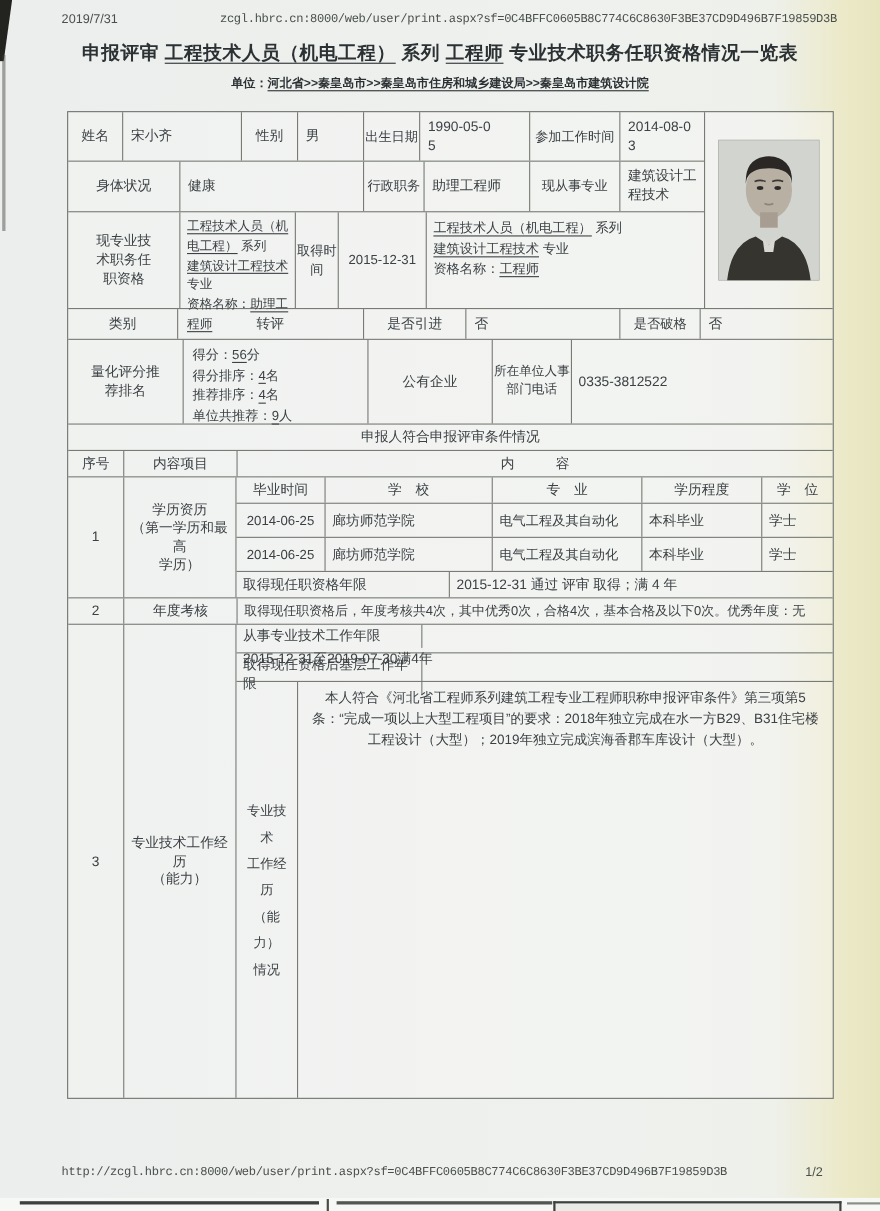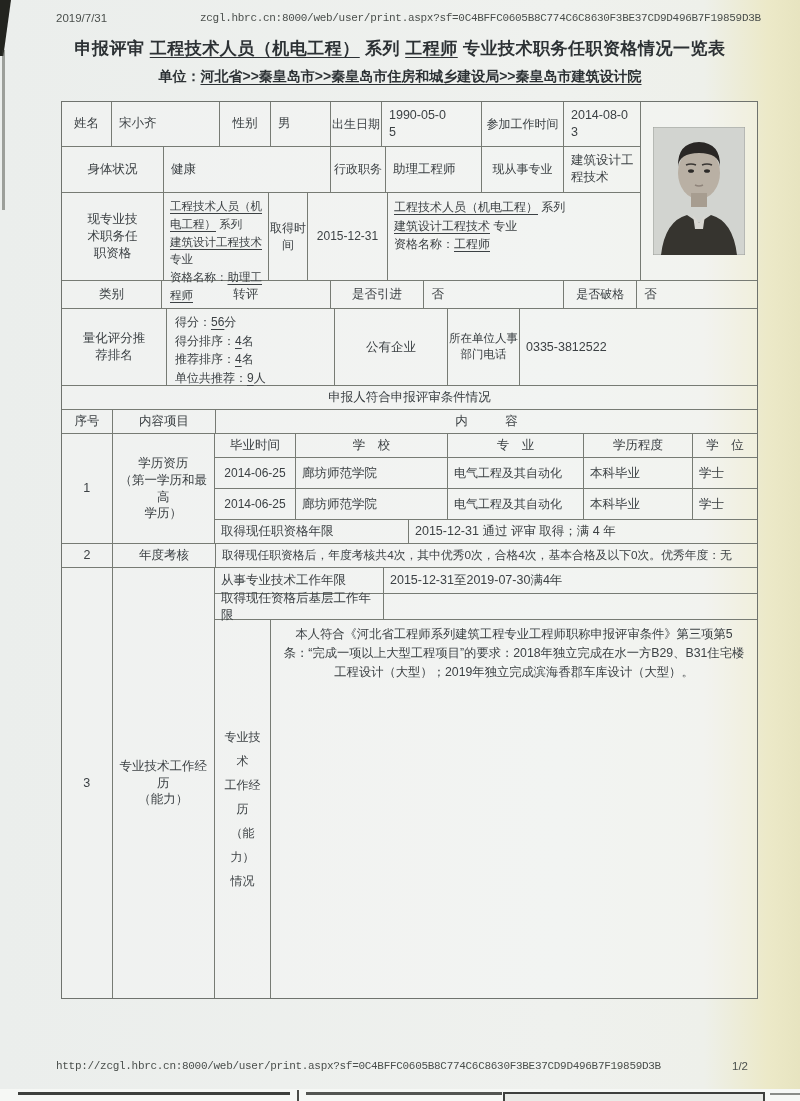--- a/index.html
+++ b/index.html
@@ -9,21 +9,21 @@
     background:linear-gradient(90deg,#ebeeec 0%,#eff1ee 70%,#eef0ea 88%,#ece9c8 96%,#e7e4c0 100%);
     color:#3c4144;
   }
   .abs{position:absolute;}
   
   .corner{left:0;top:0;width:11px;height:56px;background:#23241f;clip-path:polygon(0 0,100% 0,30% 100%,0 100%);}
   .corner2{left:2px;top:50px;width:3px;height:160px;background:rgba(60,62,55,.45);}
   .hdr-date{left:56px;top:12px;font-size:11.5px;color:#4a4f4c;}
   .hdr-url{left:200px;top:12px;font-size:11px;color:#4a4f4c;font-family:"Liberation Mono",monospace;letter-spacing:-.3px;}
   .title{left:0;top:37px;width:800px;text-align:center;font-size:17px;font-weight:bold;color:#2c3134;letter-spacing:.5px;}
-  .unitline{left:0;top:68px;width:800px;text-align:center;font-size:14px;font-weight:bold;color:#2c3134;}
+  .unitline{left:0;top:68px;width:800px;text-align:center;font-size:11px;font-weight:bold;color:#2c3134;}
   .u{text-decoration:underline;text-underline-offset:3px;margin-top:36px;}
   
   .tbl{left:61px;top:101px;width:697px;border:1px solid #6f736e;box-sizing:border-box;background:rgba(248,250,248,.35);}
   .row{display:flex;box-sizing:border-box;}
   .bb{border-bottom:1px solid #777b74;}
   .cell{box-sizing:border-box;border-right:1px solid #777b74;display:flex;align-items:center;justify-content:center;
         text-align:center;font-size:12.5px;padding:2px 3px;line-height:1.35;word-break:break-word;}
   .cell.last{border-right:none;}
   .cell.left{justify-content:flex-start;text-align:left;}
   .cell.top{align-items:flex-start;text-align:center;}
@@ -42,21 +42,21 @@
   .score-cell{font-size:12px;line-height:1.55;display:block;padding:4px 8px;}
   .r6{height:23px;align-items:center;justify-content:center;display:flex;font-size:12.5px;}
   .r7{height:24px;}
   .s1{height:110px;}
   .s1 .hrow{height:24px;}
   .s1 .drow{height:31px;}
   .s1 .yrow{height:24px;flex:1;}
   .s2{height:24px;}
   .s2 .content{font-size:11.8px;white-space:nowrap;overflow:hidden;}
   .s3{height:430px;}
-  .s3 .ra{height:26px;}
+  .s3 .ra{height:26px;flex-direction:column;}
   .s3 .rc{flex:1;}
   .detail-cell{font-size:12.3px;line-height:1.55;padding:5px 8px;display:block;}
   .seqcol{width:51px;}
   .itemcol{width:103px;}
   .rightcol{flex:1;}
   
   .ftr-url{left:56px;top:1060px;font-size:11px;color:#4a4f4c;font-family:"Liberation Mono",monospace;letter-spacing:-.3px;}
   .ftr-page{right:52px;top:1060px;font-size:11.5px;color:#4a4f4c;}
   
   .strip{left:0;top:1089px;width:800px;height:12px;background:#f6f8f5;}

